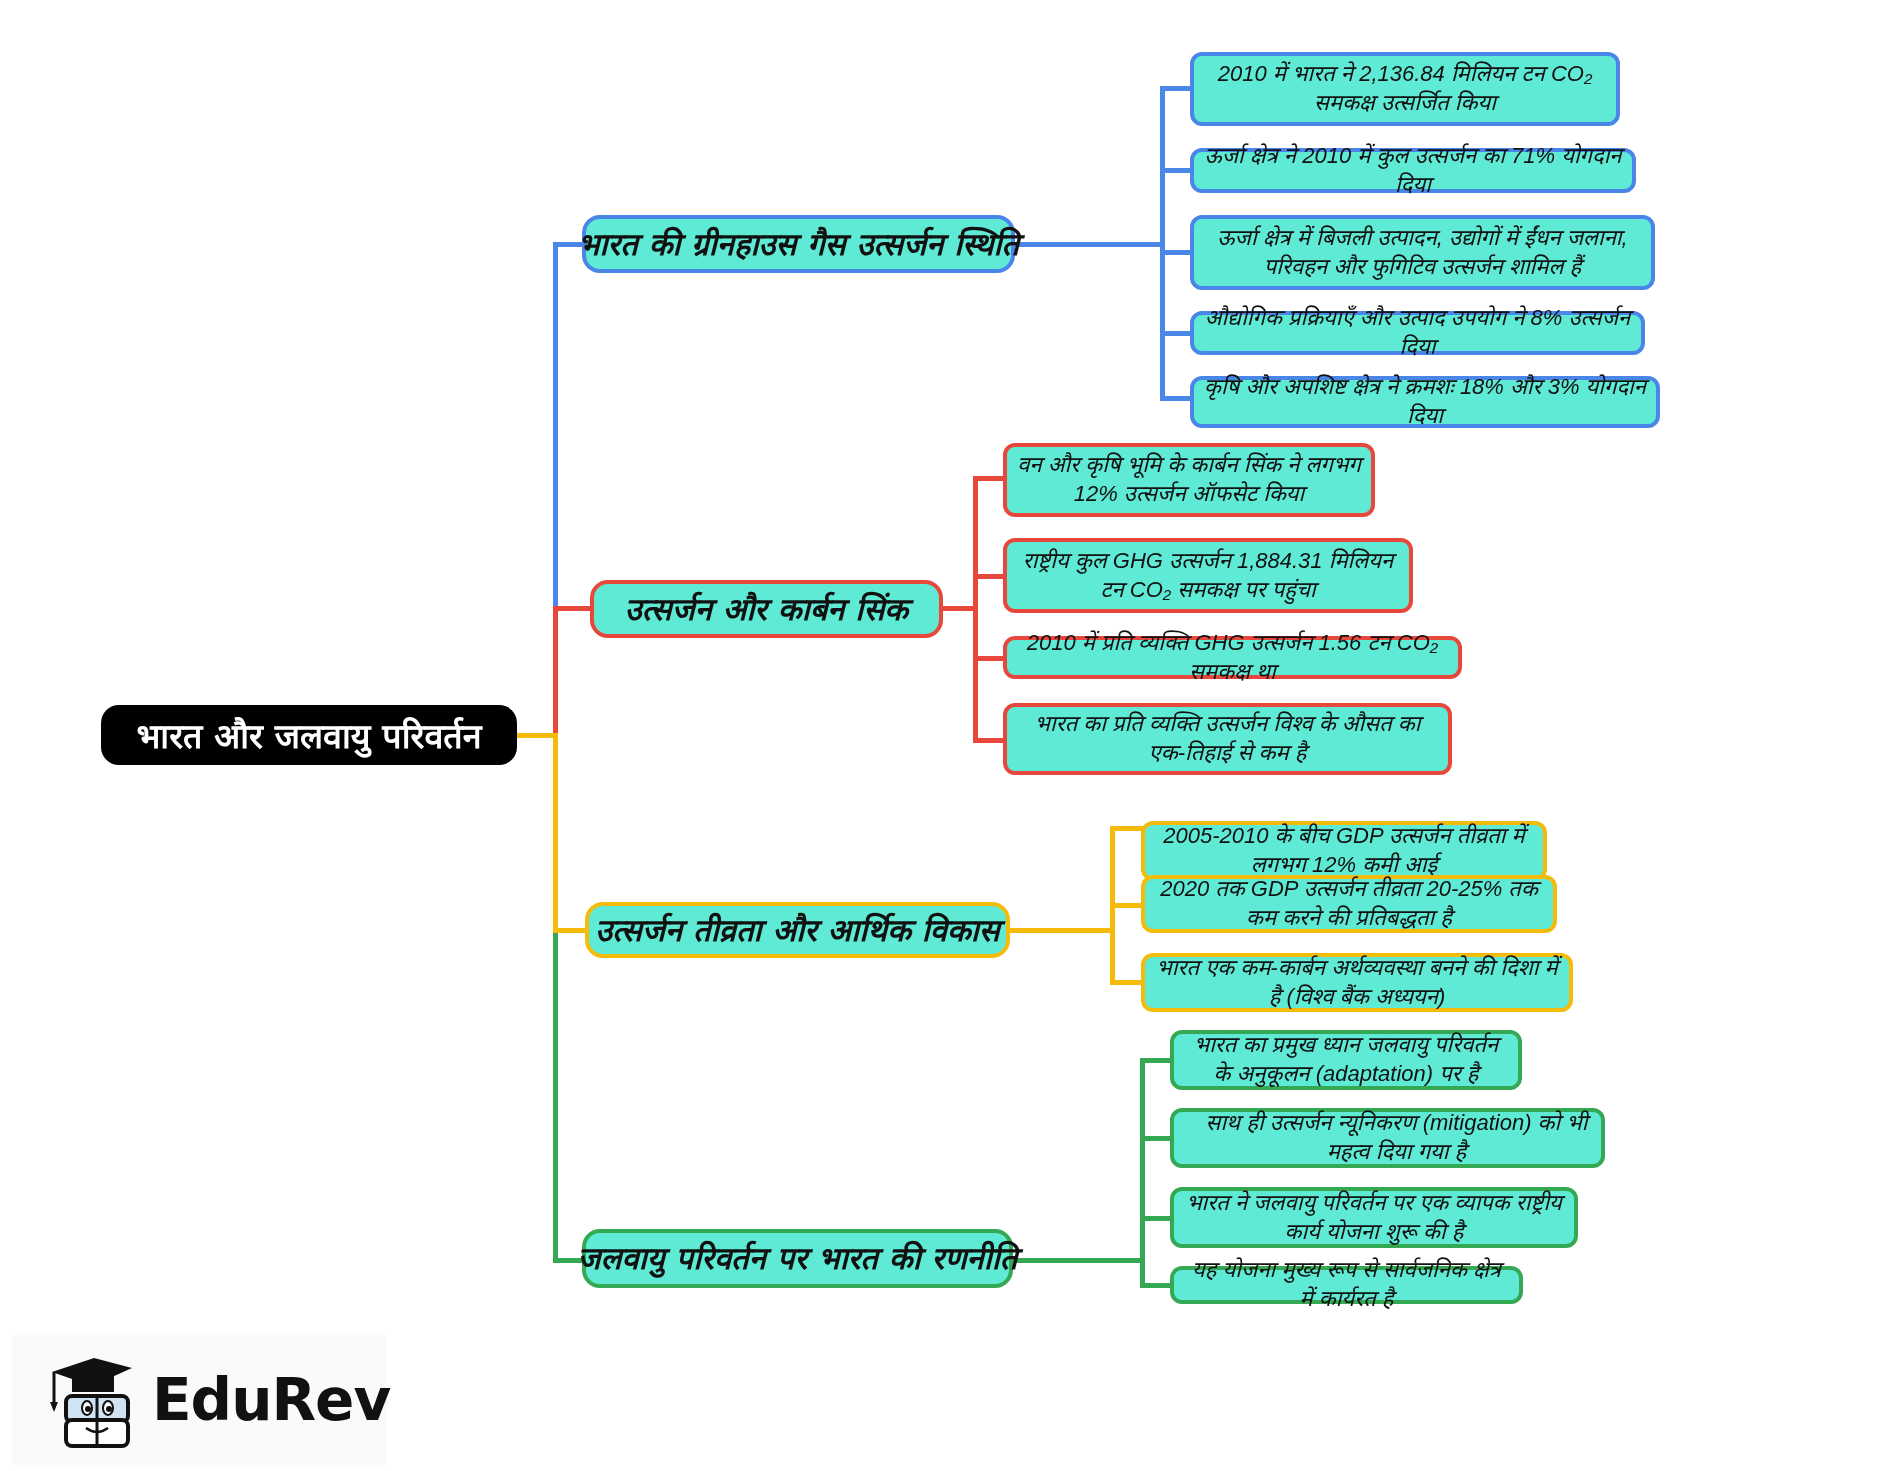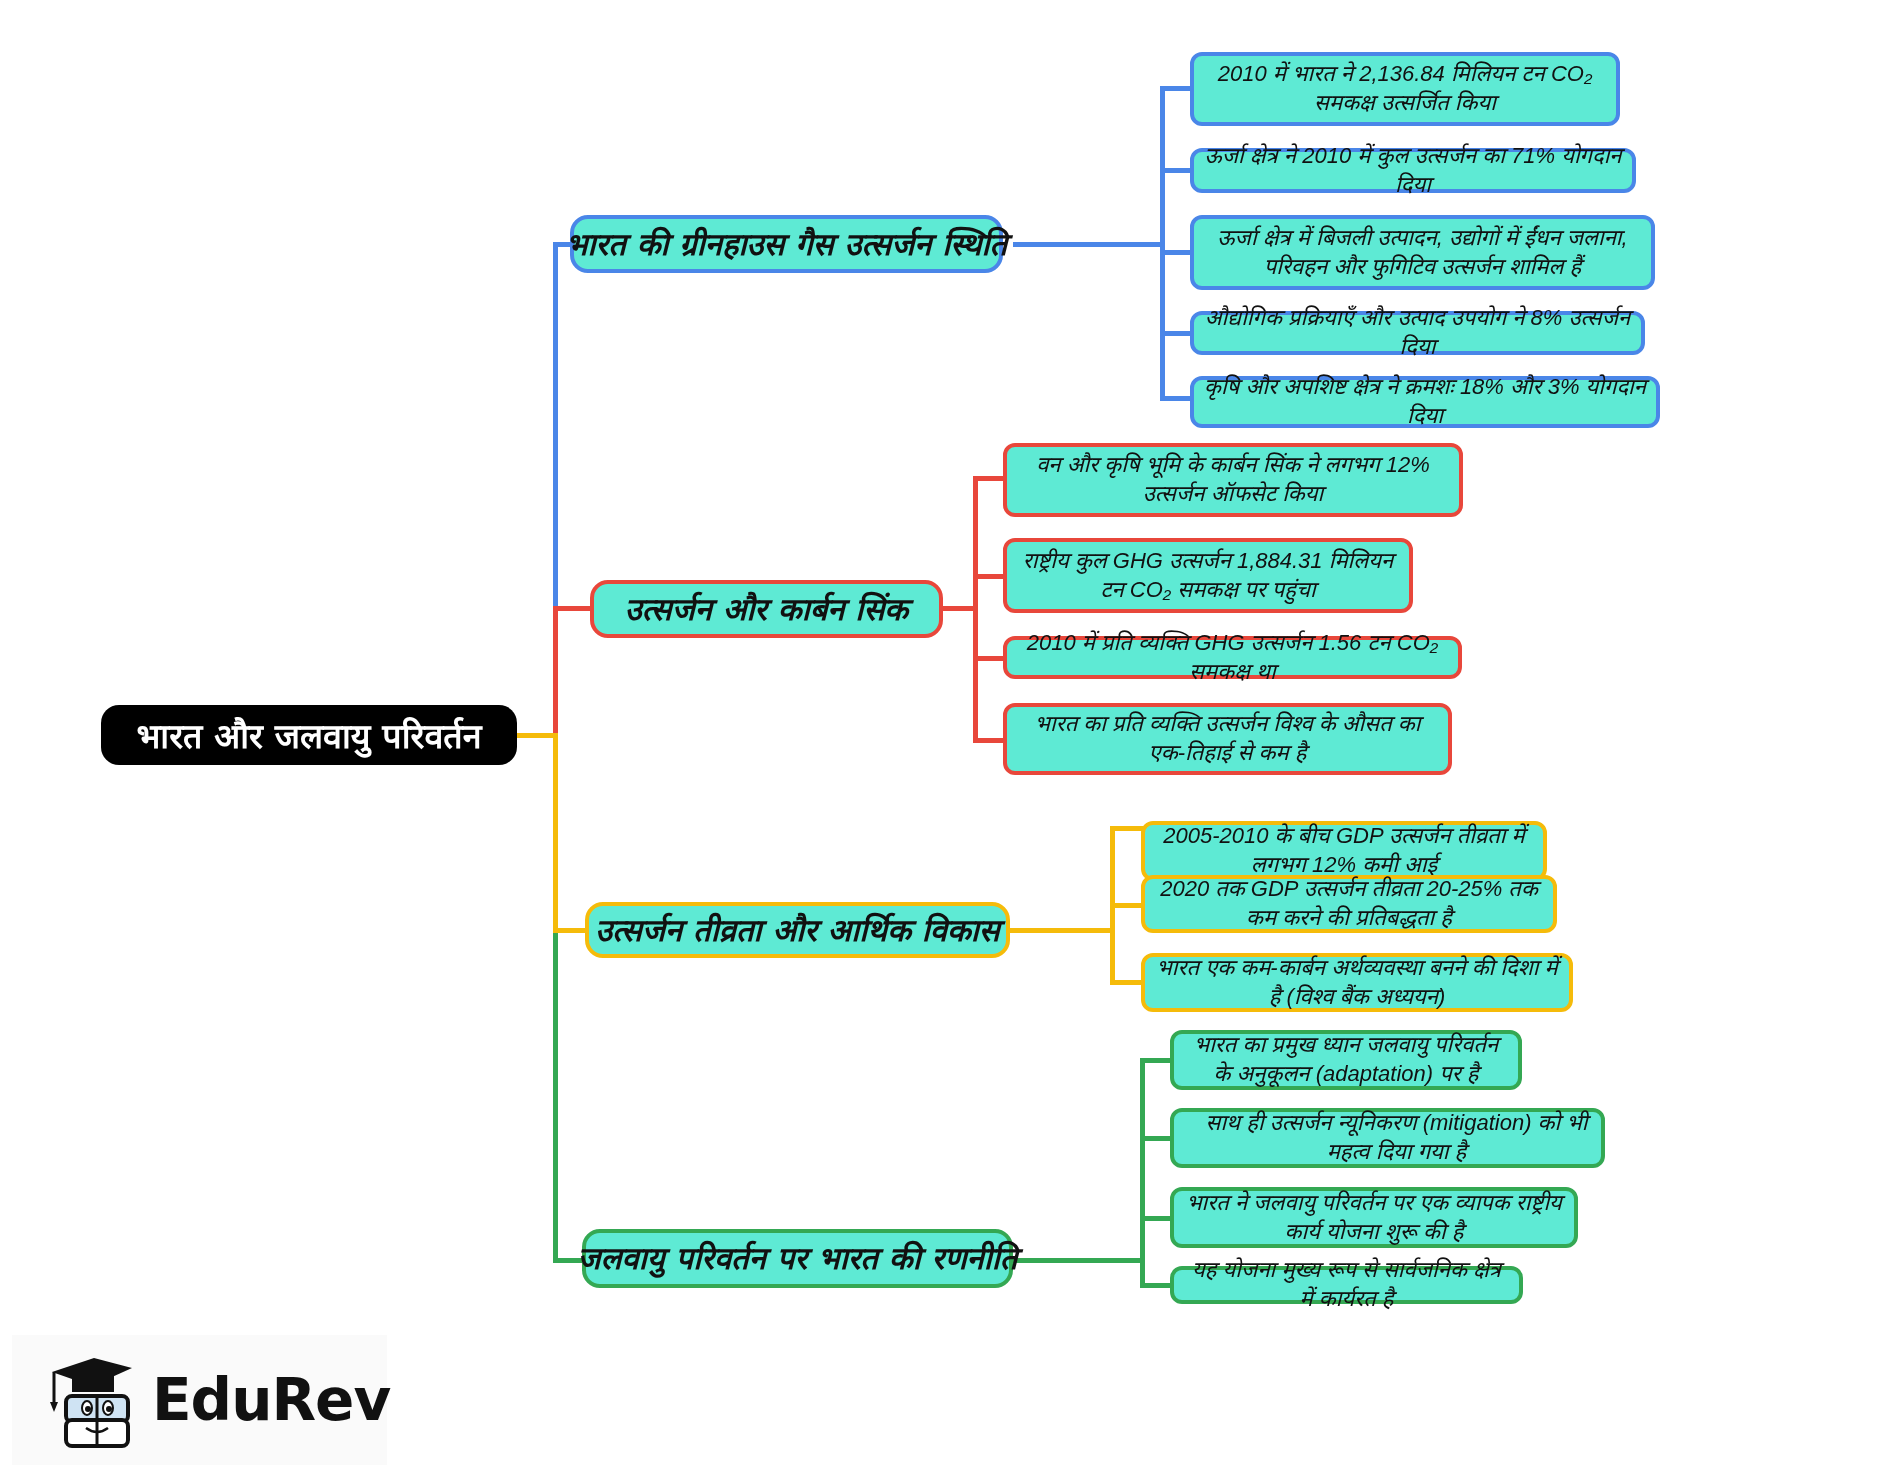--- a/index.html
+++ b/index.html
@@ -138,21 +138,21 @@
 <div class="line bg-green" style="left:1140px;top:1058px;width:5px;height:229px;"></div>
 <div class="line bg-green" style="left:1140px;top:1058px;width:32px;height:5px;"></div>
 <div class="line bg-green" style="left:1140px;top:1136px;width:32px;height:5px;"></div>
 <div class="line bg-green" style="left:1140px;top:1216px;width:32px;height:5px;"></div>
 <div class="line bg-green" style="left:1140px;top:1283px;width:32px;height:5px;"></div>
 
 <div class="root">
   <span>भारत और जलवायु परिवर्तन</span>
 </div>
 
-<div class="node branch blue" style="left:570px;top:215px;width:433px;height:58px;">
+<div class="node branch blue" style="left:582px;top:215px;width:433px;height:58px;">
   <span>भारत की ग्रीनहाउस गैस उत्सर्जन स्थिति</span>
 </div>
 <div class="node branch red" style="left:590px;top:580px;width:353px;height:58px;">
   <span>उत्सर्जन और कार्बन सिंक</span>
 </div>
 <div class="node branch yellow" style="left:585px;top:902px;width:425px;height:56px;">
   <span>उत्सर्जन तीव्रता और आर्थिक विकास</span>
 </div>
 <div class="node branch green" style="left:582px;top:1229px;width:431px;height:59px;">
   <span>जलवायु परिवर्तन पर भारत की रणनीति</span>
@@ -167,21 +167,21 @@
 <div class="node leaf blue" style="left:1190px;top:215px;width:465px;height:75px;">
   <span>ऊर्जा क्षेत्र में बिजली उत्पादन, उद्योगों में ईंधन जलाना, परिवहन और फुगिटिव उत्सर्जन शामिल हैं</span>
 </div>
 <div class="node leaf blue" style="left:1190px;top:311px;width:455px;height:44px;">
   <span>औद्योगिक प्रक्रियाएँ और उत्पाद उपयोग ने 8% उत्सर्जन दिया</span>
 </div>
 <div class="node leaf blue" style="left:1190px;top:376px;width:470px;height:52px;">
   <span>कृषि और अपशिष्ट क्षेत्र ने क्रमशः 18% और 3% योगदान दिया</span>
 </div>
 
-<div class="node leaf red" style="left:1003px;top:443px;width:460px;height:74px;">
+<div class="node leaf red" style="left:1003px;top:443px;width:372px;height:74px;">
   <span>वन और कृषि भूमि के कार्बन सिंक ने लगभग 12% उत्सर्जन ऑफसेट किया</span>
 </div>
 <div class="node leaf red" style="left:1003px;top:538px;width:410px;height:75px;">
   <span>राष्ट्रीय कुल GHG उत्सर्जन 1,884.31 मिलियन टन CO₂ समकक्ष पर पहुंचा</span>
 </div>
 <div class="node leaf red" style="left:1003px;top:636px;width:459px;height:43px;">
   <span>2010 में प्रति व्यक्ति GHG उत्सर्जन 1.56 टन CO₂ समकक्ष था</span>
 </div>
 <div class="node leaf red" style="left:1003px;top:703px;width:449px;height:72px;">
   <span>भारत का प्रति व्यक्ति उत्सर्जन विश्व के औसत का एक-तिहाई से कम है</span>

